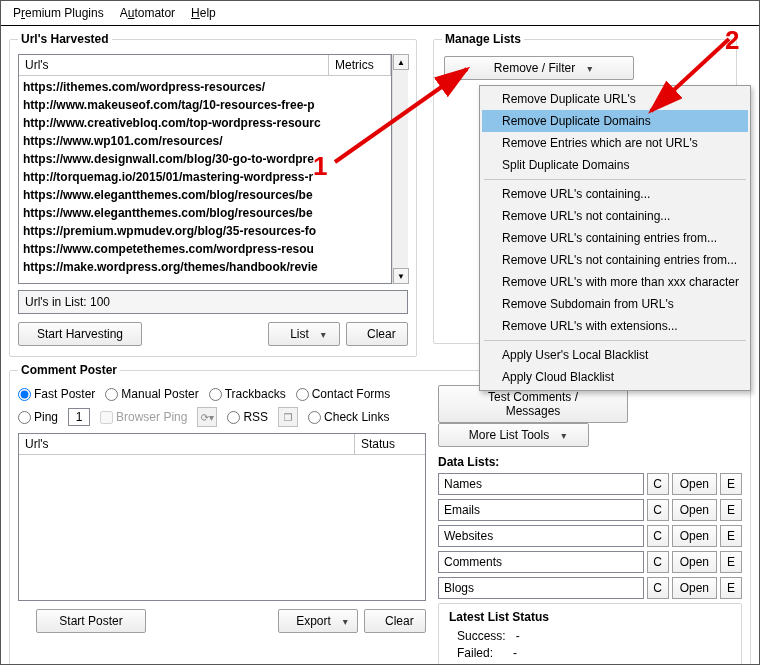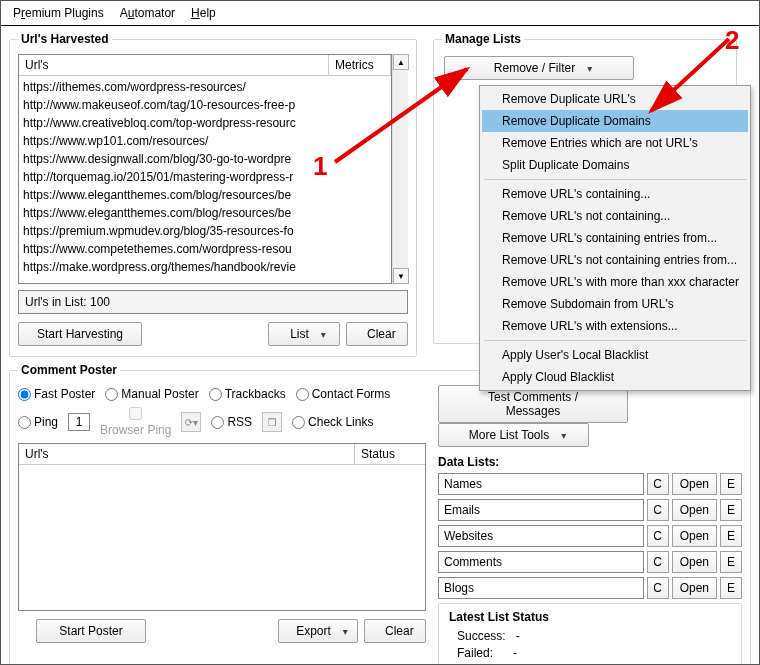--- a/index.html
+++ b/index.html
@@ -53,21 +53,21 @@
   .urls-head .col.urls { flex:1; border-right:1px solid #c7c7c7;}
   .urls-head .col.metrics { width:62px; border-right:1px solid #c7c7c7;}
   .urls-list {
     flex:1;
     overflow:hidden;
     padding:2px 4px;
     font-size:12px;
     line-height:18px;
     white-space:nowrap;
   }
-  .urls-list div { overflow:hidden; text-overflow: clip; }
+  .urls-list div { overflow:hidden; text-overflow: clip; font-weight: bold; }
   .scroll-rail {
     width:16px;
     background:#f0f0f0;
     border-left:1px solid #ddd;
     position:relative;
   }
   .scroll-btn {
     width:16px;height:16px;
     background:#f5f5f5;
     border:1px solid #adadad;
@@ -106,21 +106,21 @@
     gap:12px;
     min-height:24px;
     cursor:default;
   }
   .dropdown-btn .caret::after { content:"▾"; font-size:10px; color:#444;}
   .spacer { flex:1; }
   .radio-row { display:flex; align-items:center; gap:10px; margin:2px 0 6px 0; flex-wrap:nowrap;}
   .radio-row label { display:flex; align-items:center; gap:3px; font-size:12px; white-space:nowrap;}
   input[type=radio],input[type=checkbox]{ margin:0; }
   .numbox { width:22px; height:18px; border:1px solid #828790; font:inherit; text-align:center;}
-  .disabled { color:#a0a0a0;flex-direction:column; }
+  .disabled { color:#a0a0a0; }
   .mini-icon {
     width:20px;height:20px;border:1px solid #c0c0c0;background:#f2f2f2;
     display:inline-flex;align-items:center;justify-content:center;
     font-size:10px;color:#888;
   }
   .poster-box {
     border:1px solid #828790; background:#fff;
     height:168px; display:flex; flex-direction:column;
   }
   .poster-head { display:flex; border-bottom:1px solid #c7c7c7;}

